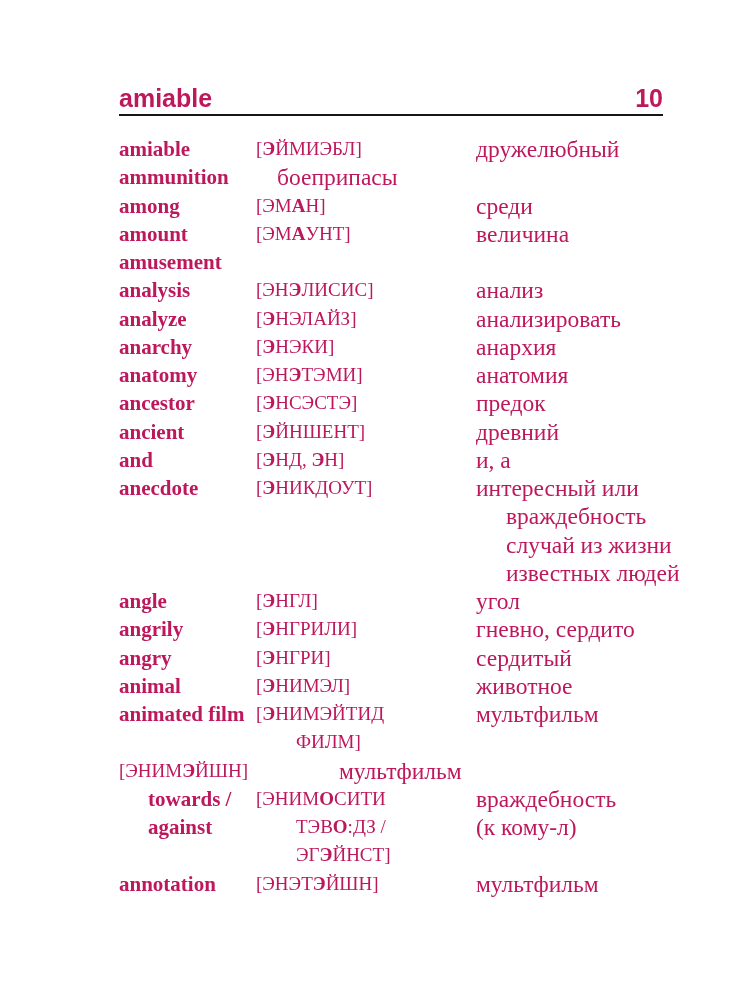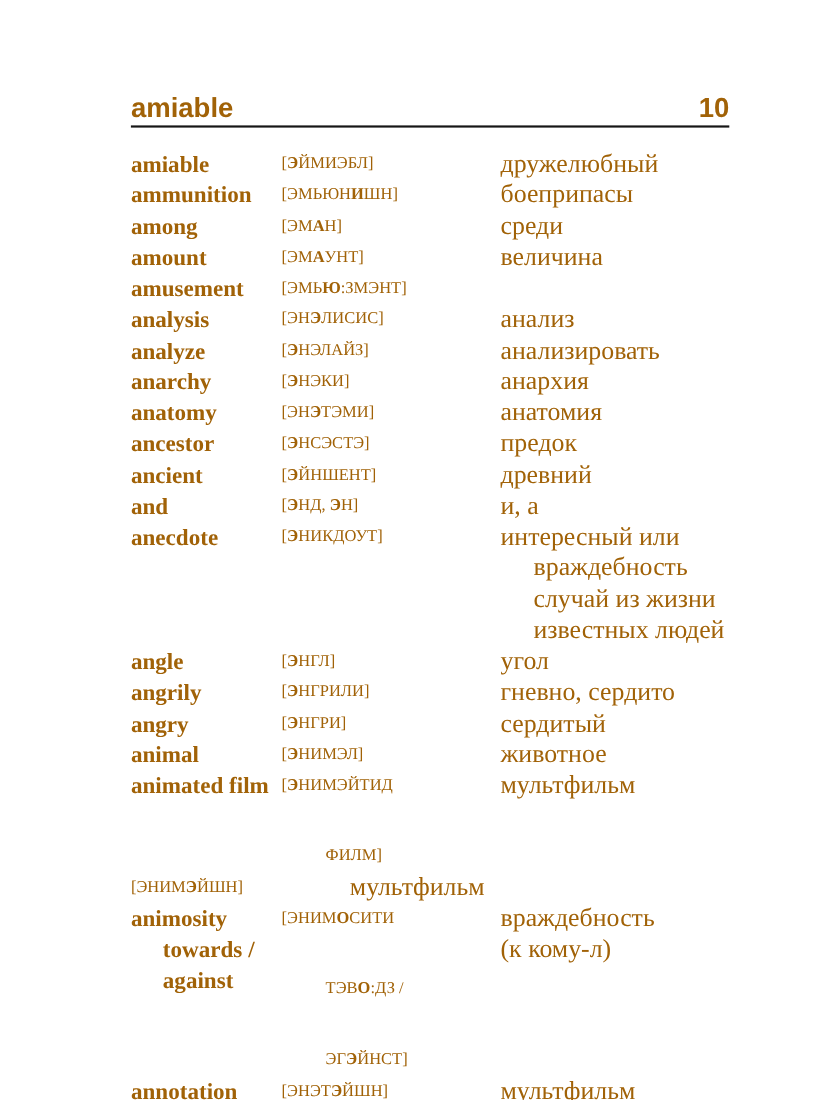--- a/index.html
+++ b/index.html
@@ -1,20 +1,20 @@
 <!DOCTYPE html>
 <html><head>
 <meta charset="utf-8">
 <style>
   html,body{margin:0;padding:0;}
   .page{
     position:relative;
     width:743px;height:1000px;
     background:#ffffff;
-    color:#a16207;
+    color:#be185d;
     overflow:hidden;
     font-family:"Liberation Serif","DejaVu Serif",serif;
   }
   
   .header{
     position:absolute;
     left:119px;top:84px;width:544px;
     display:flex;justify-content:space-between;align-items:flex-end;
     font-family:"Liberation Sans","DejaVu Sans",sans-serif;
     font-weight:700;font-size:25px;line-height:29px;
@@ -22,25 +22,25 @@
     padding-bottom:1px;
   }
   
   .table{
     position:absolute;
     left:119px;top:135px;width:544px;
   }
   .row{display:flex;align-items:flex-start;}
   .cell{flex-shrink:0;}
   .word-cell{width:137px;font-size:21px;font-weight:700;}
-  .trans-cell{width:199px;font-size:15px;}
-  .ru-cell{width:208px;font-size:23.5px;}
+  .trans-cell{width:199px;font-size:19px;}
+  .ru-cell{width:208px;font-size:23.5px;margin-left:21px;}
   .line{line-height:28.25px;height:28.25px;white-space:nowrap;}
   .word-cell .line.ind{padding-left:29px;}
-  .trans-cell .line.ind{padding-left:40px;margin-top:36px;}
+  .trans-cell .line.ind{padding-left:40px;}
   .ru-cell .line.ind{padding-left:30px;}
   .line.it{}
   .stress{font-weight:700;}
 </style>
 </head>
 <body>
 
 <div class="page">
   <div class="header">
     <span>amiable</span>
@@ -55,23 +55,20 @@
           <div class="line"><span>[</span><span class="stress">Э</span><span>ЙМИЭБЛ]</span></div>
         </div>
         <div class="cell ru-cell">
           <div class="line">дружелюбный</div>
         </div>
       </div>
       <div class="row">
         <div class="cell word-cell">
           <div class="line">ammunition</div>
         </div>
-        <div class="cell trans-cell">
-          <div class="line"><span>[ЭМЬЮН</span><span class="stress">И</span><span>ШН]</span></div>
-        </div>
         <div class="cell ru-cell">
           <div class="line">боеприпасы</div>
         </div>
       </div>
       <div class="row">
         <div class="cell word-cell">
           <div class="line">among</div>
         </div>
         <div class="cell trans-cell">
           <div class="line"><span>[ЭМ</span><span class="stress">А</span><span>Н]</span></div>
@@ -87,23 +84,20 @@
         <div class="cell trans-cell">
           <div class="line"><span>[ЭМ</span><span class="stress">А</span><span>УНТ]</span></div>
         </div>
         <div class="cell ru-cell">
           <div class="line">величина</div>
         </div>
       </div>
       <div class="row">
         <div class="cell word-cell">
           <div class="line">amusement</div>
-        </div>
-        <div class="cell trans-cell">
-          <div class="line"><span>[ЭМЬ</span><span class="stress">Ю</span><span>:ЗМЭНТ]</span></div>
         </div>
       </div>
       <div class="row">
         <div class="cell word-cell">
           <div class="line">analysis</div>
         </div>
         <div class="cell trans-cell">
           <div class="line"><span>[ЭН</span><span class="stress">Э</span><span>ЛИСИС]</span></div>
         </div>
         <div class="cell ru-cell">
@@ -249,21 +243,20 @@
       <div class="row">
         <div class="cell trans-cell">
           <div class="line"><span>[ЭНИМ</span><span class="stress">Э</span><span>ЙШН]</span></div>
         </div>
         <div class="cell ru-cell">
           <div class="line">мультфильм</div>
         </div>
       </div>
       <div class="row">
         <div class="cell word-cell">
-          <div class="line">animosity</div>
           <div class="line ind">towards /</div>
           <div class="line ind">against</div>
         </div>
         <div class="cell trans-cell">
           <div class="line"><span>[ЭНИМ</span><span class="stress">О</span><span>СИТИ</span></div>
           <div class="line ind"><span>ТЭВ</span><span class="stress">О</span><span>:ДЗ /</span></div>
           <div class="line ind"><span>ЭГ</span><span class="stress">Э</span><span>ЙНСТ]</span></div>
         </div>
         <div class="cell ru-cell">
           <div class="line">враждебность</div>

